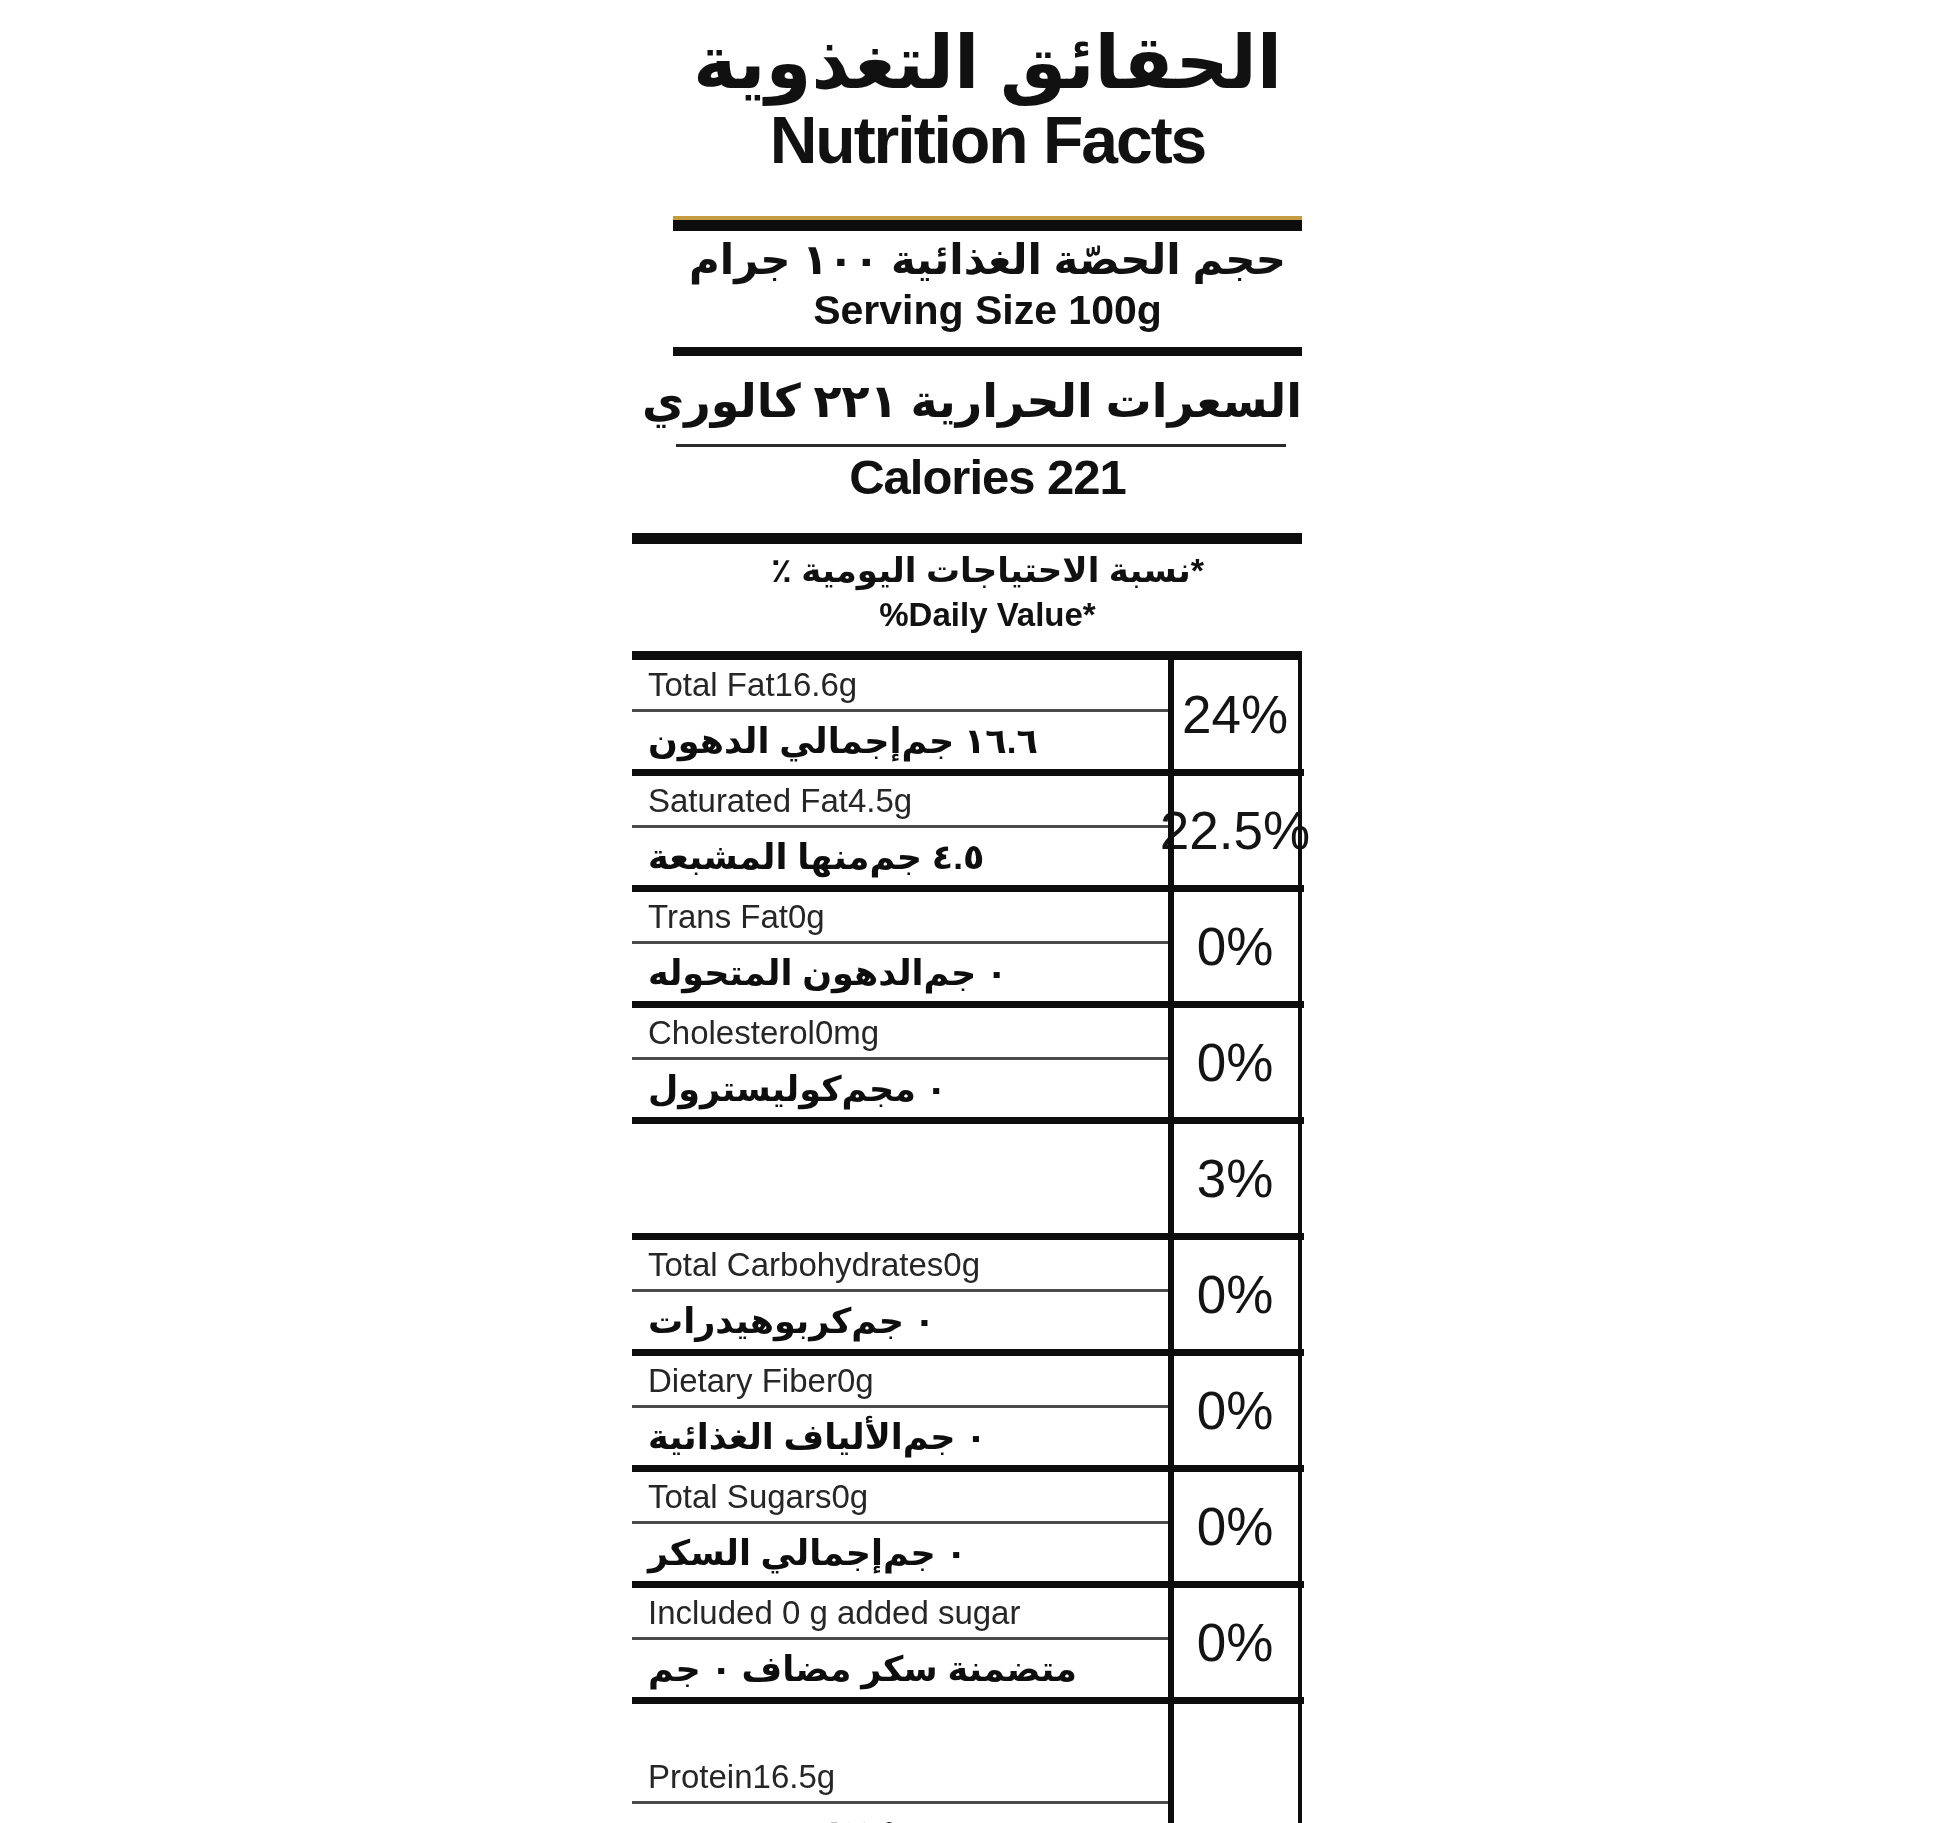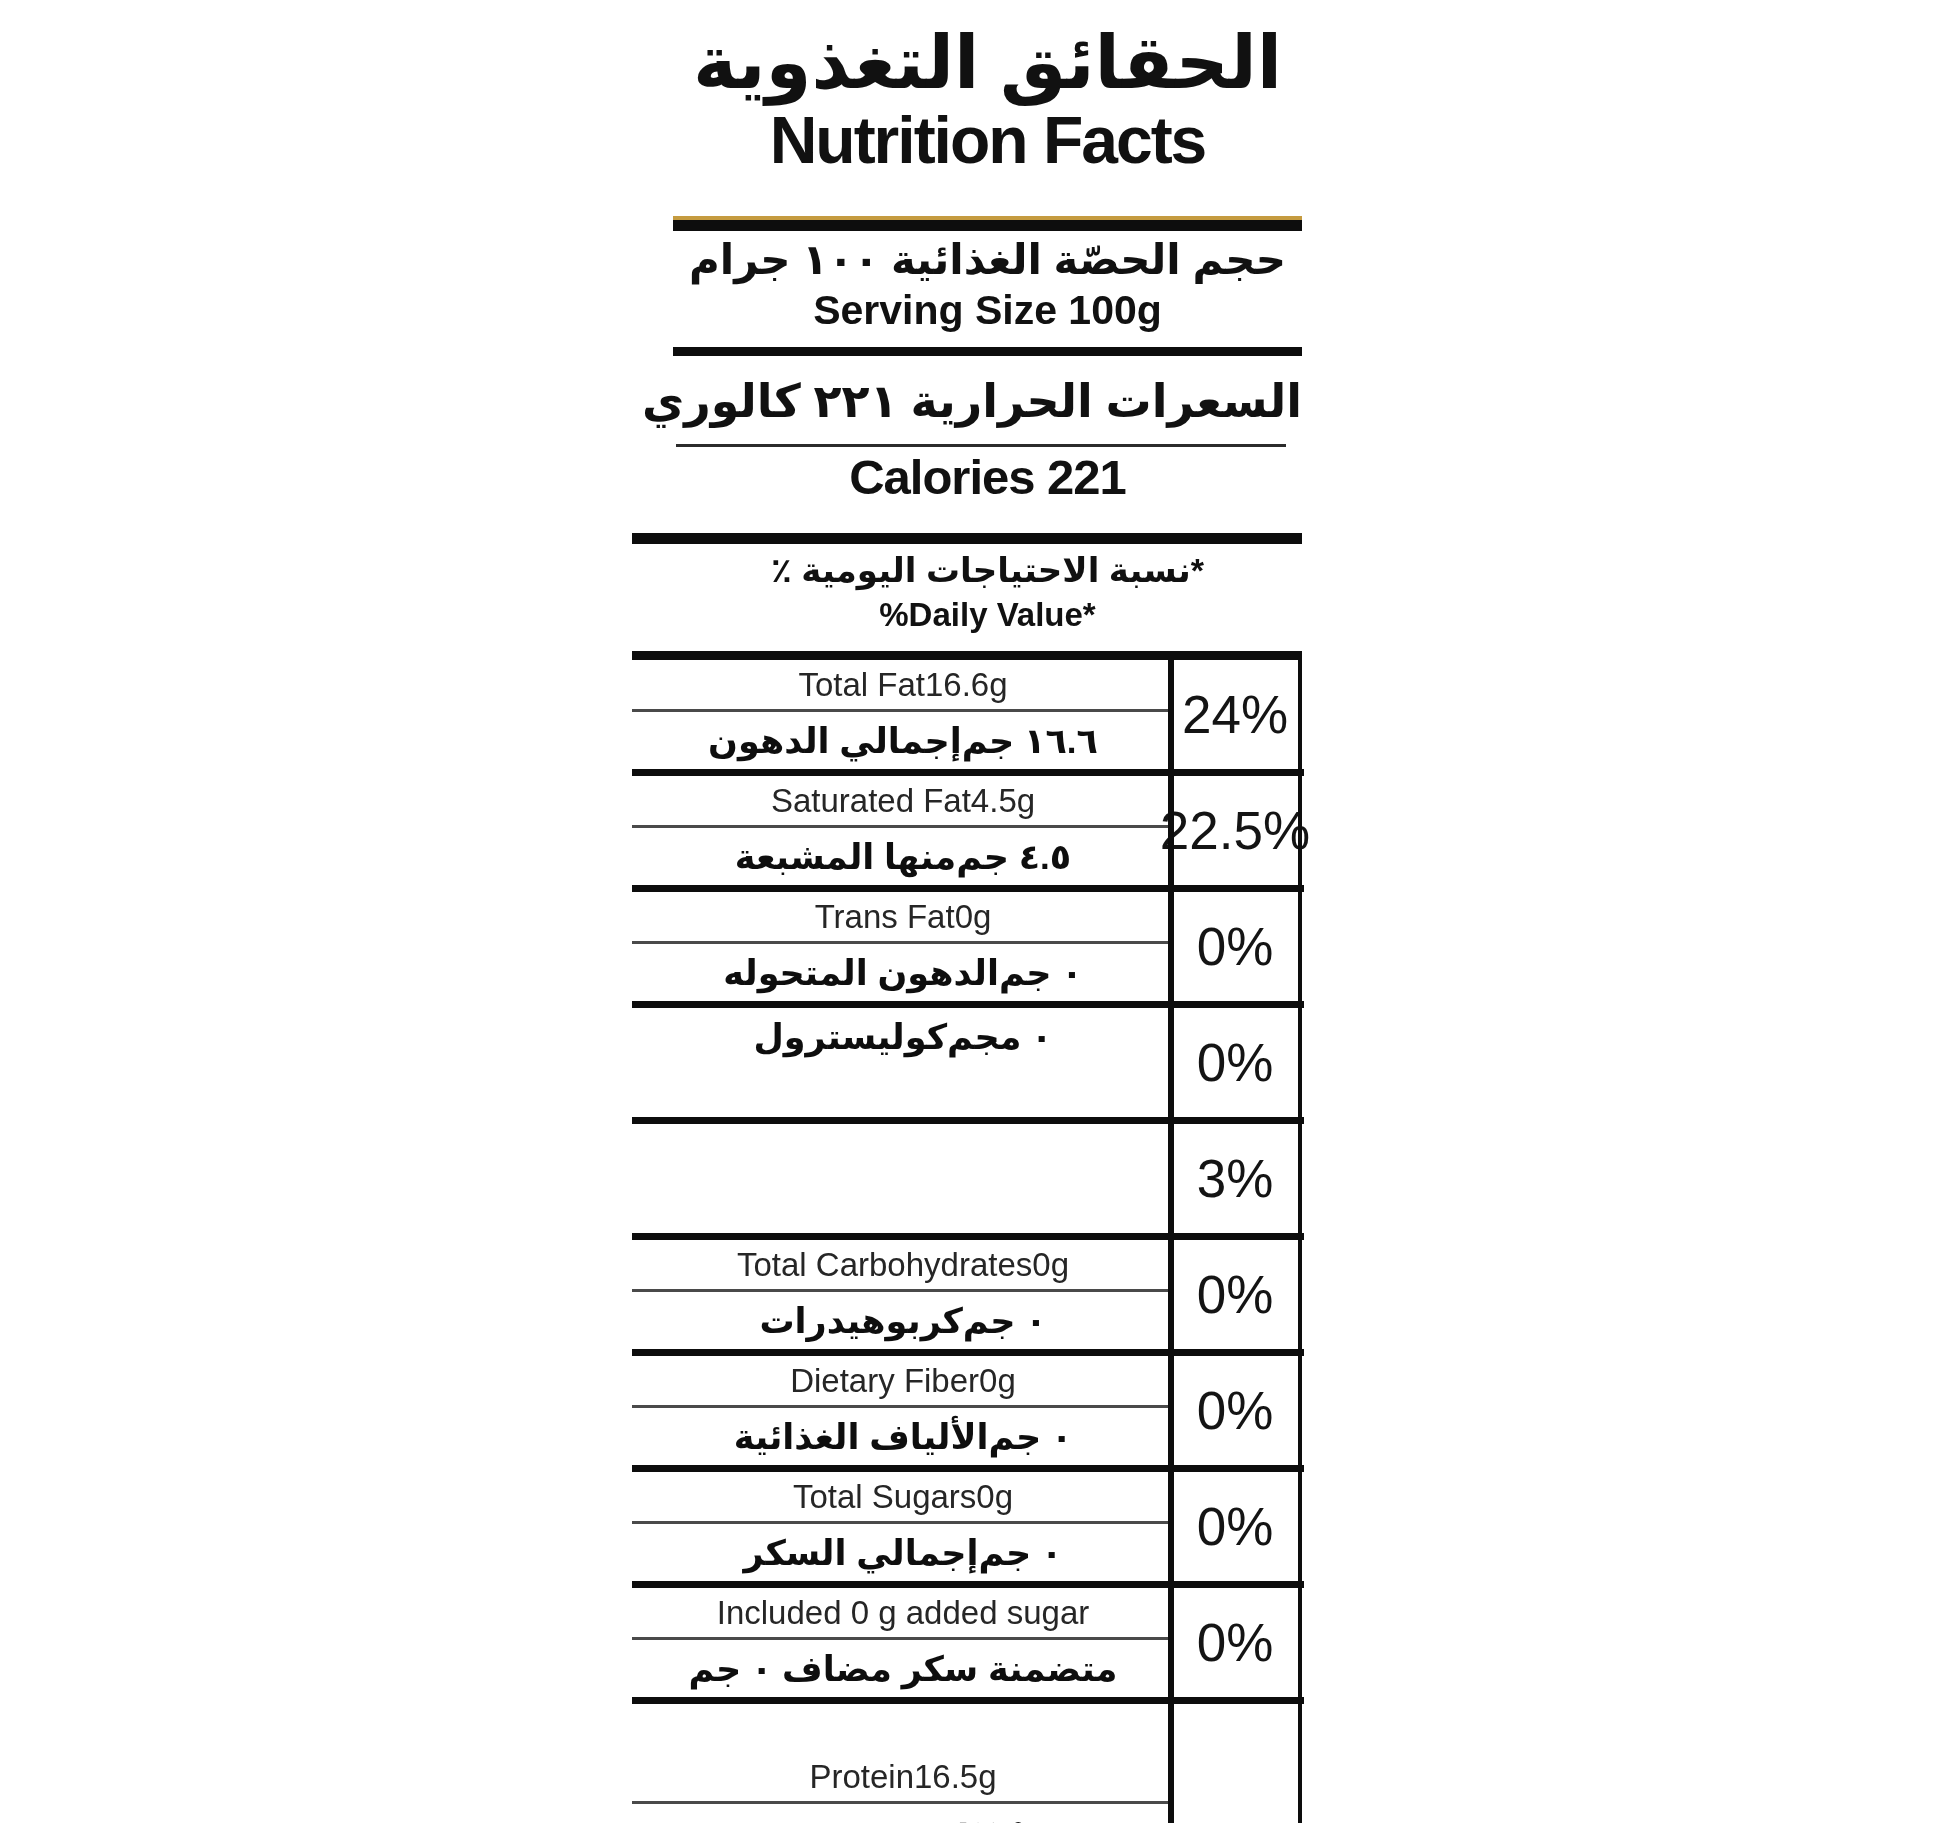--- a/index.html
+++ b/index.html
@@ -25,21 +25,21 @@
   .cal-underline{position:absolute;left:44px;right:18px;top:444px;height:3px;background:#2b2b2b;}
   .bar3{left:0;right:2px;top:533px;height:11px;}
   .bar4{left:0;right:2px;top:651px;height:9px;}
 
   
   .table{position:absolute;left:0;right:0;top:660px;bottom:0;}
   .group{position:relative;height:109px;border-bottom:7px solid #0d0d0d;}
   .group.last{height:92px;border-bottom:none;margin-top:48px;}
   .group.last::after{content:"";position:absolute;left:0;bottom:0;width:542px;height:7px;background:#0d0d0d;}
   .gleft{width:536px;height:100%;}
-  .row{display:flex;justify-content:center;align-items:center;padding:0 10px 0 16px;}
+  .row{display:flex;justify-content:flex-start;align-items:center;padding:0 10px 0 16px;}
   .row.en{height:49px;border-bottom:3px solid #4a4a4a;font-size:33px;font-weight:400;color:#262626;}
   .row.ar{height:57px;font-weight:700;font-size:35px;color:#0e0e0e;}
   .row .lbl{white-space:nowrap;}
   .pct{position:absolute;left:542px;right:8px;top:0;height:109px;display:flex;align-items:center;
        justify-content:center;font-size:53px;font-weight:400;color:#141414;white-space:nowrap;}
   .vline{position:absolute;top:0;bottom:0;background:#0d0d0d;}
   .vl-left{left:536px;width:6px;}
   .vl-right{right:2px;width:4px;}
 </style>
 </head>
@@ -105,20 +105,24 @@
               </div>
               <div class="row ar">
                 <span class="lbl" dir="rtl">الدهون المتحوله</span>
                 <span class="val" dir="rtl">٠ جم</span>
               </div>
             </div>
             <div class="pct">0%</div>
           </div>
           <div class="group">
             <div class="gleft">
+              <div class="row en">
+                <span class="lbl">Cholesterol</span>
+                <span class="val">0mg</span>
+              </div>
               <div class="row ar">
                 <span class="lbl" dir="rtl">كوليسترول</span>
                 <span class="val" dir="rtl">٠ مجم</span>
               </div>
             </div>
             <div class="pct">0%</div>
           </div>
           <div class="group">
             <div class="pct">3%</div>
           </div>

